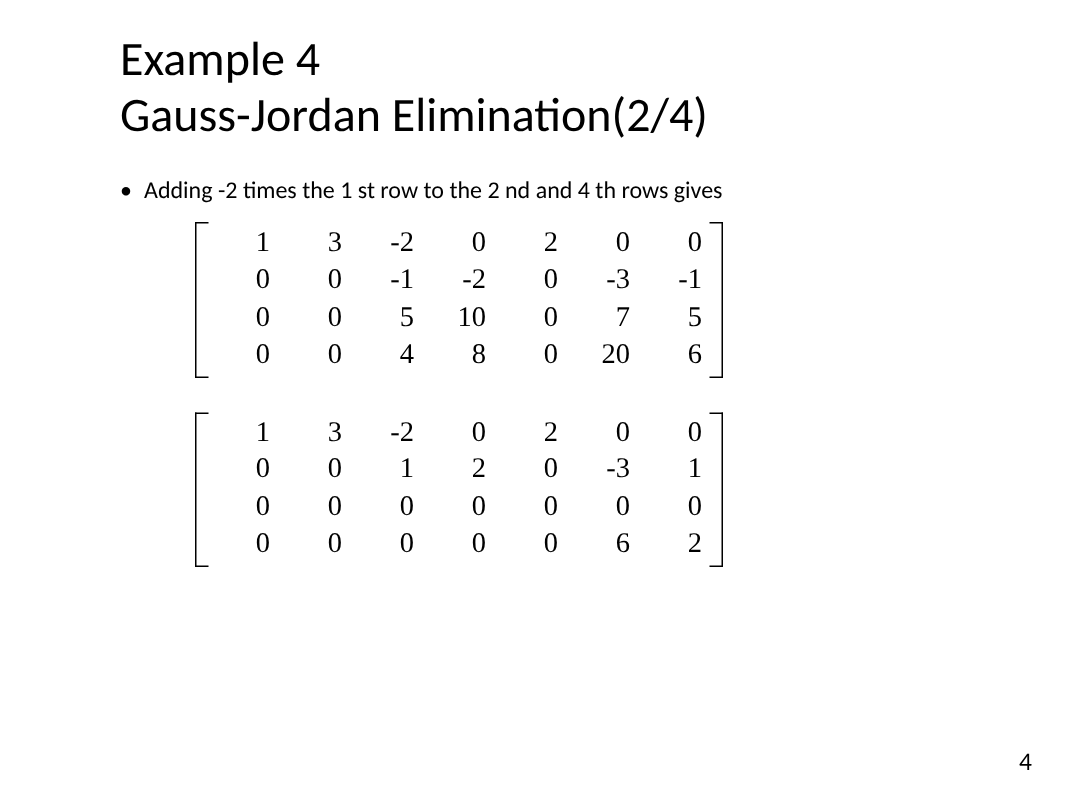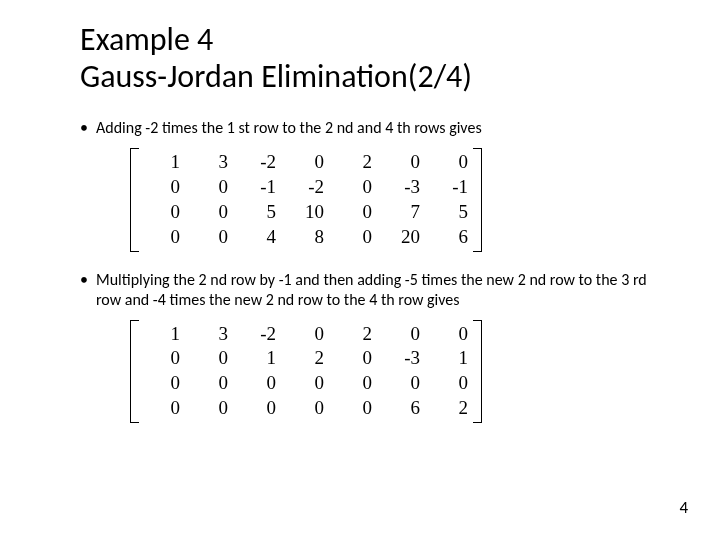--- a/index.html
+++ b/index.html
@@ -142,21 +142,20 @@
             <td>8</td>
             <td>0</td>
             <td>20</td>
             <td>6</td>
           </tr>
         </tbody>
           </table>
       </div>
     </div>
 
-    <div class="bullet">Multiplying the 2 nd row by -1 and then adding -5 times the new 2 nd row to the 3 rd row and -4 times the new 2 nd row to the 4 th row gives</div>
 
     <div class="matrix-wrap">
       <div class="bracket">
         <table class="matrix">
           <tbody>
               <tr>
             <td>1</td>
             <td>3</td>
             <td>-2</td>
             <td>0</td>

